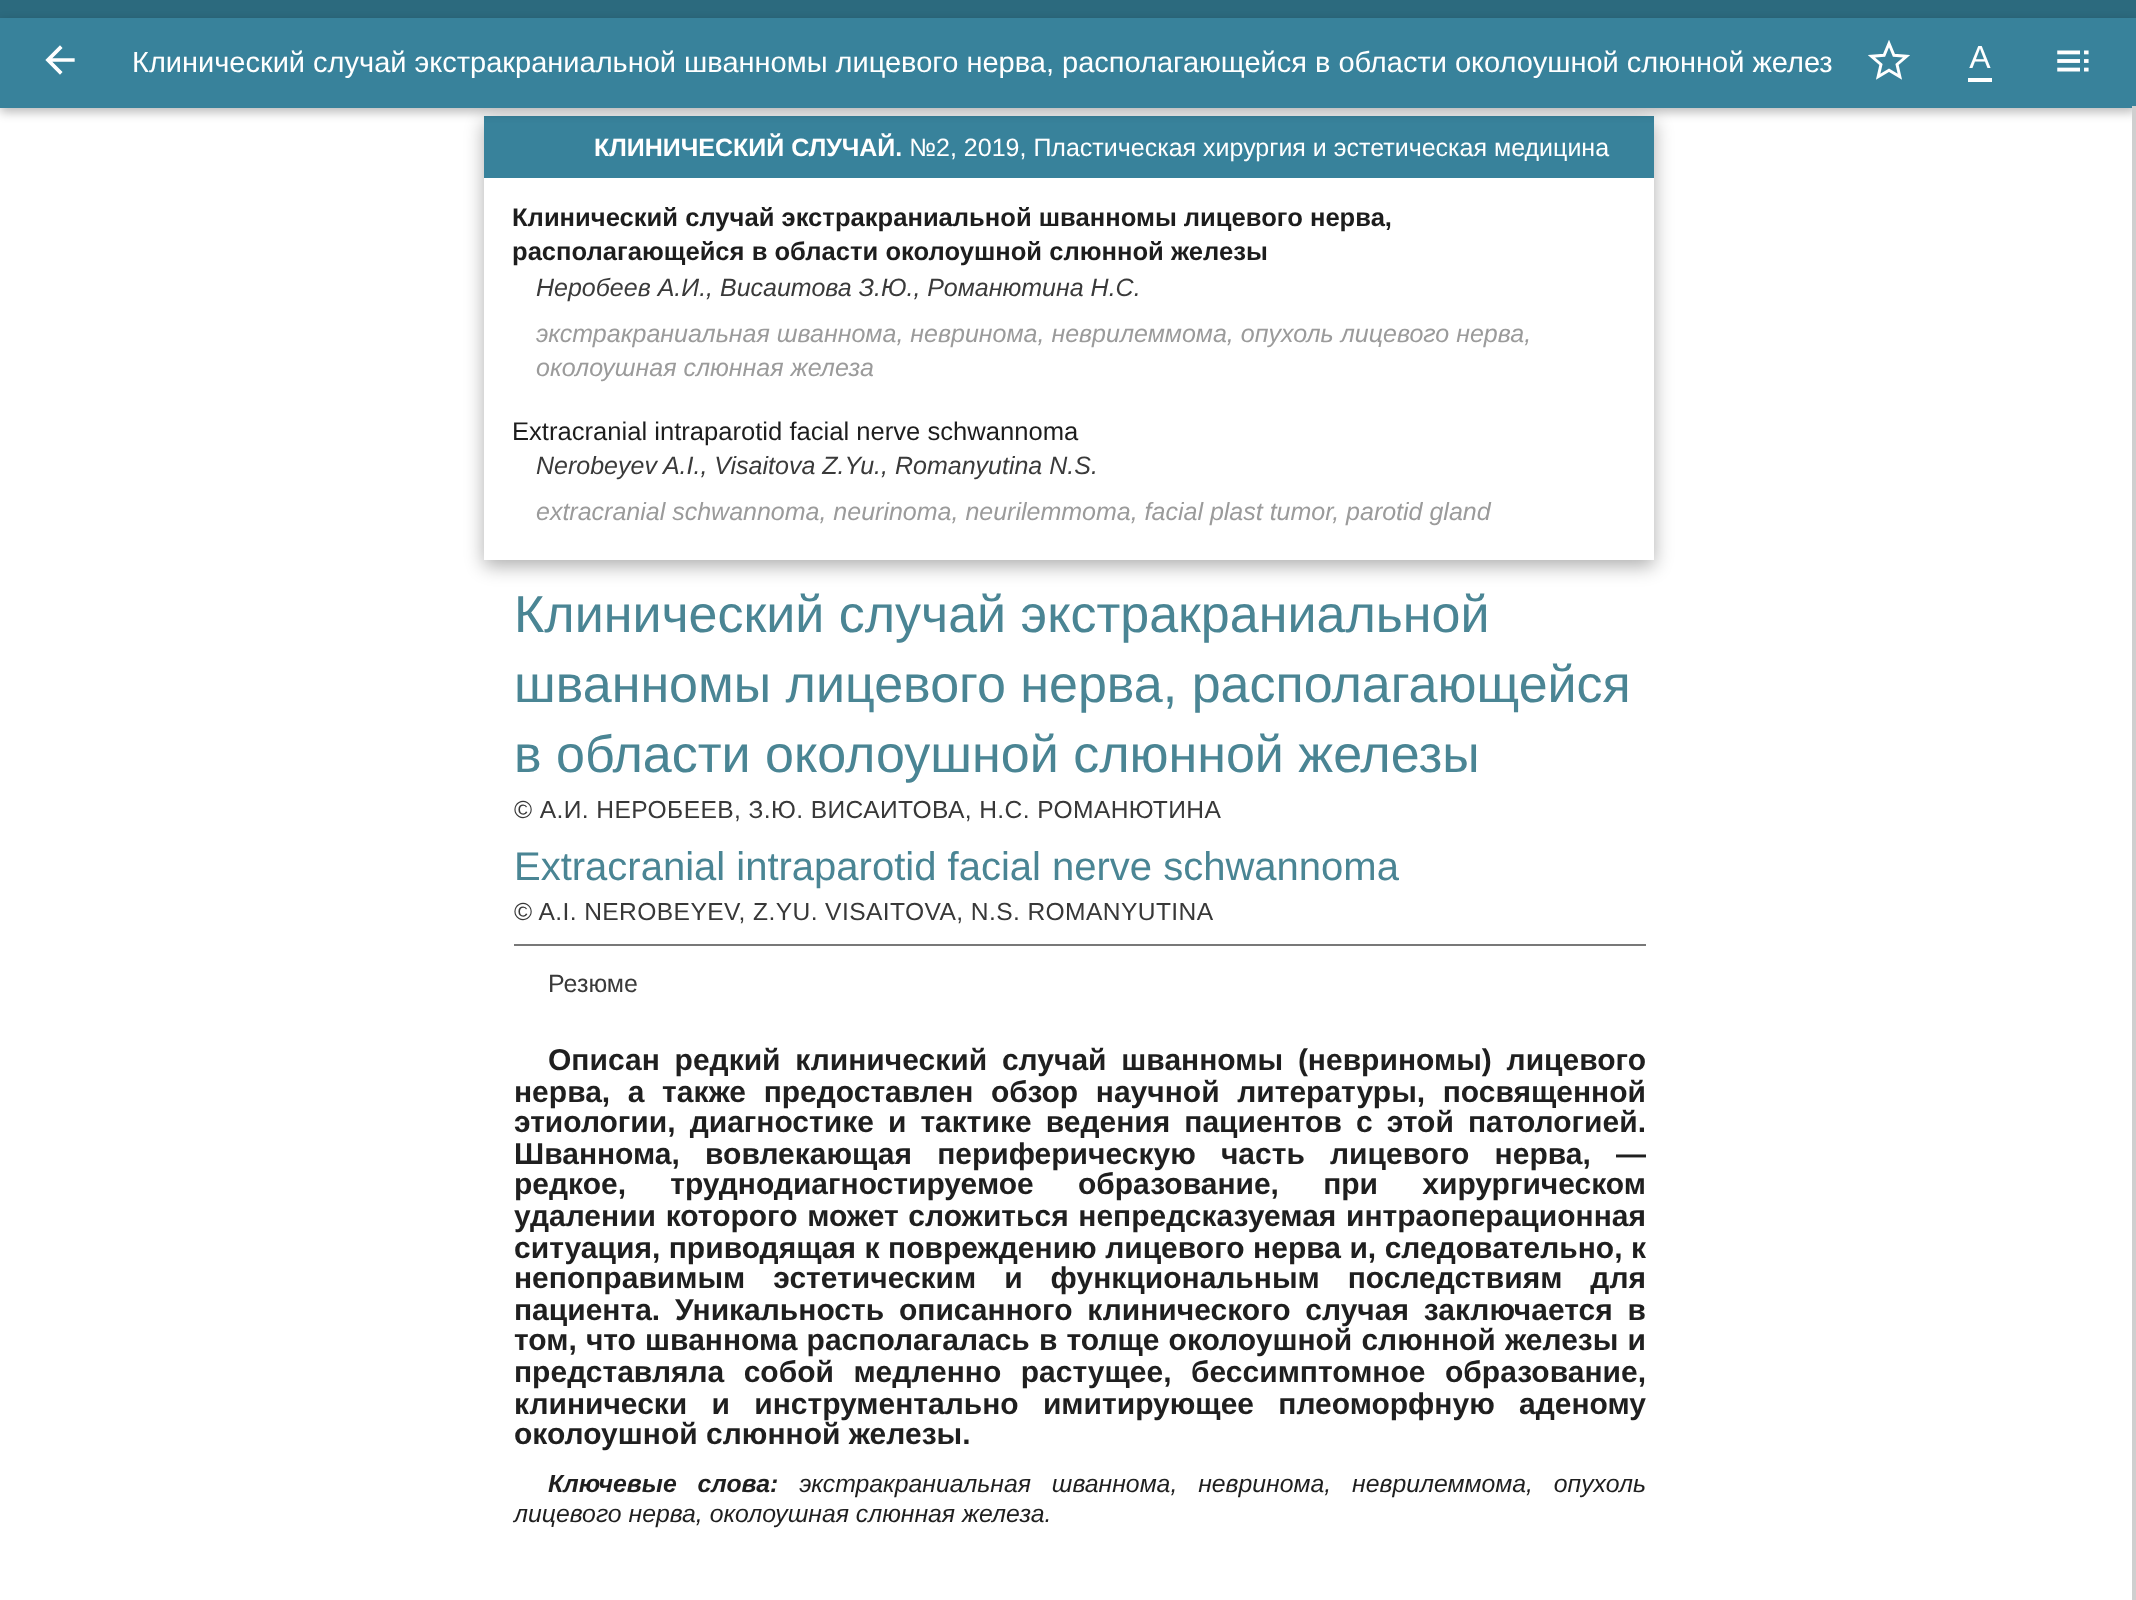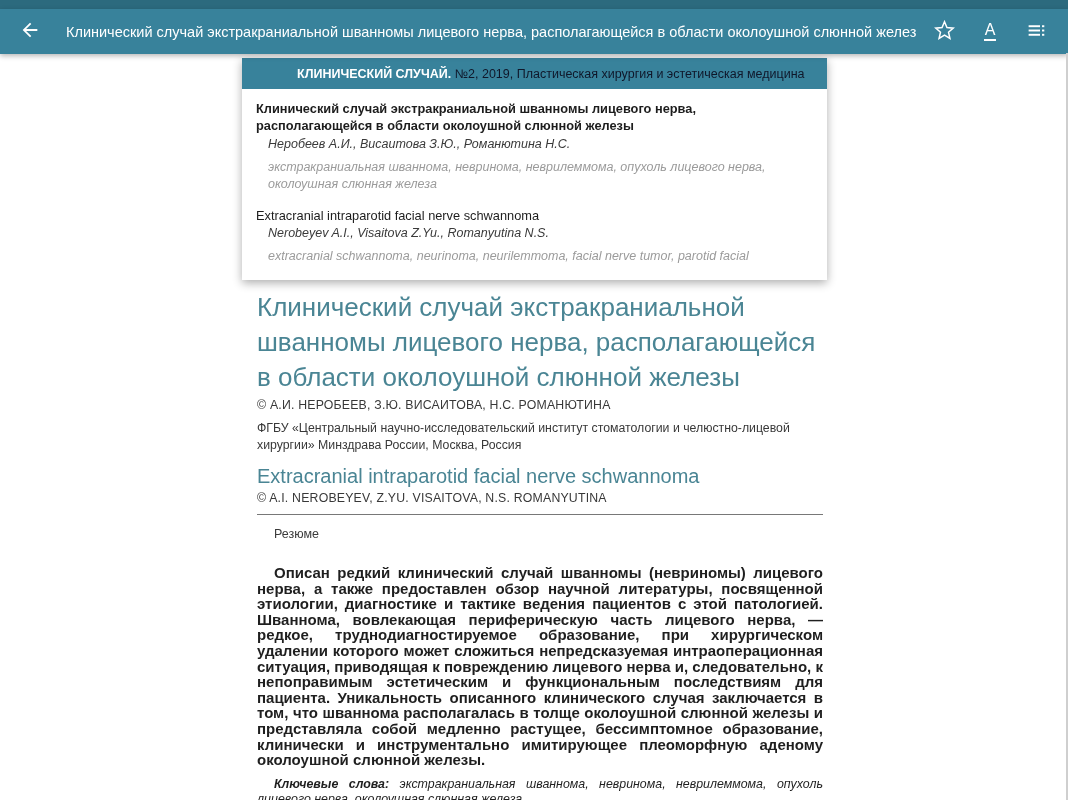--- a/index.html
+++ b/index.html
@@ -53,21 +53,21 @@
     background: #ffffff;
     box-shadow: 0 3px 9px rgba(0,0,0,0.32);
     z-index: 20;
   }
   .cite-card-header {
     background: #38829b; color: #ffffff;
     padding: 9px 14px 8px 14px;
     font-size: 12.5px;
   }
   .cite-card-header .sec { font-weight: 700; color: #ffffff; padding-left: 41px; }
-  .cite-card-header .iss { color: #0f172a; }
+  .cite-card-header .iss { color: #ffffff; }
   .cite-card-body { padding: 11px 14px 15px 14px; }
   .cite-title-ru {
     font-size: 12.8px; font-weight: 700; color: #1d1d1d; line-height: 17px;
   }
   .cite-authors {
     margin-top: 3px; padding-left: 12px;
     font-style: italic; font-size: 12.5px; color: #3a3a3a;
   }
   .cite-keywords {
     margin-top: 8px; padding-left: 12px;
@@ -167,29 +167,28 @@
   <section class="cite-card">
     <div class="cite-card-header">
       <span class="sec">КЛИНИЧЕСКИЙ СЛУЧАЙ.</span><span class="iss"> №2, 2019, Пластическая хирургия и эстетическая медицина</span>
     </div>
     <div class="cite-card-body">
       <div class="cite-title-ru">Клинический случай экстракраниальной шванномы лицевого нерва, располагающейся в области околоушной слюнной железы</div>
       <div class="cite-authors">Неробеев А.И., Висаитова З.Ю., Романютина Н.С.</div>
       <div class="cite-keywords">экстракраниальная шваннома, невринома, неврилеммома, опухоль лицевого нерва, околоушная слюнная железа</div>
       <div class="cite-title-en">Extracranial intraparotid facial nerve schwannoma</div>
       <div class="cite-authors">Nerobeyev A.I., Visaitova Z.Yu., Romanyutina N.S.</div>
-      <div class="cite-keywords">extracranial schwannoma, neurinoma, neurilemmoma, facial nerve tumor, parotid facial</div>
+      <div class="cite-keywords">extracranial schwannoma, neurinoma, neurilemmoma, facial plast tumor, parotid gland</div>
     </div>
   </section>
 
   <main class="article">
     <div class="doi">doi: 10.17116/plast.hirurgia201902159</div>
     <h1 class="title-ru">Клинический случай экстракраниальной шванномы лицевого нерва, располагающейся в области околоушной слюнной железы</h1>
     <div class="copyright">© А.И. НЕРОБЕЕВ, З.Ю. ВИСАИТОВА, Н.С. РОМАНЮТИНА</div>
-    <div class="affiliation">ФГБУ «Центральный научно-исследовательский институт стоматологии и челюстно-лицевой хирургии» Минздрава России, Москва, Россия</div>
     <h2 class="title-en">Extracranial intraparotid facial nerve schwannoma</h2>
     <div class="copyright copyright-en">© A.I. NEROBEYEV, Z.YU. VISAITOVA, N.S. ROMANYUTINA</div>
     <hr class="rule">
     <div class="section-label">Резюме</div>
     <p class="body-par">Описан редкий клинический случай шванномы (невриномы) лицевого нерва, а также предоставлен обзор научной литературы, посвященной этиологии, диагностике и тактике ведения пациентов с этой патологией. Шваннома, вовлекающая периферическую часть лицевого нерва, — редкое, труднодиагностируемое образование, при хирургическом удалении которого может сложиться непредсказуемая интраоперационная ситуация, приводящая к повреждению лицевого нерва и, следовательно, к непоправимым эстетическим и функциональным последствиям для пациента. Уникальность описанного клинического случая заключается в том, что шваннома располагалась в толще околоушной слюнной железы и представляла собой медленно растущее, бессимптомное образование, клинически и инструментально имитирующее плеоморфную аденому околоушной слюнной железы.</p>
     <p class="kw-par">
       <span class="kw-label">Ключевые слова:</span><span> экстракраниальная шваннома, невринома, неврилеммома, опухоль лицевого нерва, околоушная слюнная железа.</span>
     </p>
 
   </main>

